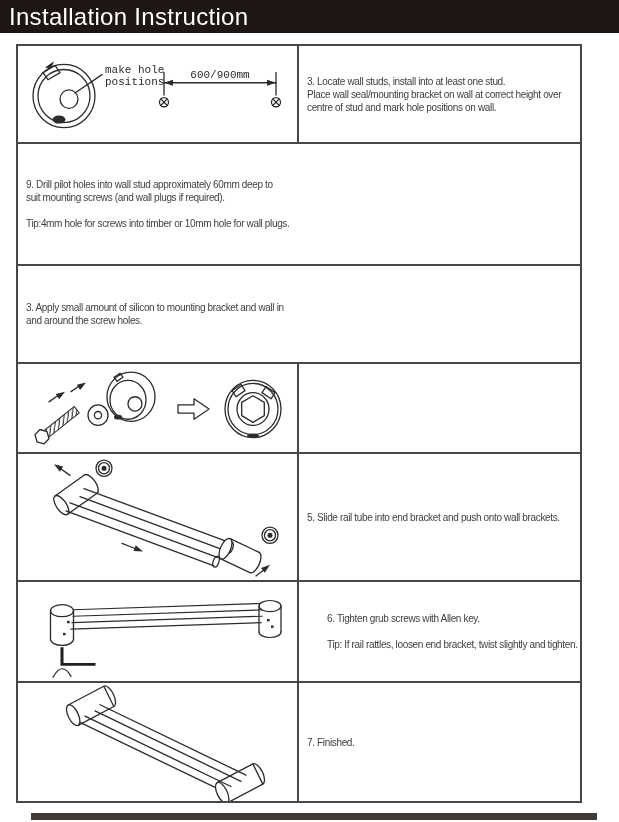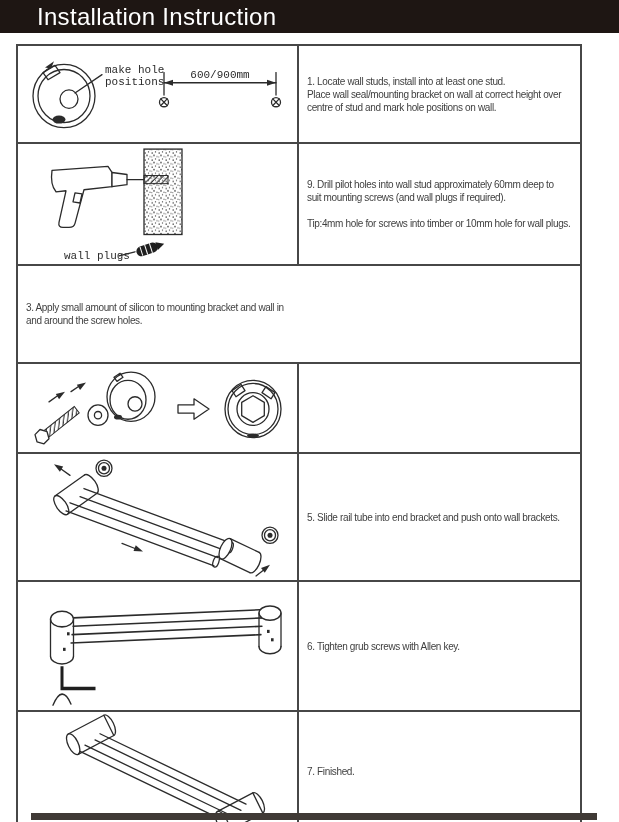--- a/index.html
+++ b/index.html
@@ -2,36 +2,36 @@
 <html><head>
 <meta charset="utf-8">
 <style>
   * { margin:0; padding:0; box-sizing:border-box; }
   html,body { background:#ffffff; }
   body { width:619px; height:822px; font-family:"Liberation Sans", sans-serif; }
   .page { position:relative; width:619px; height:822px; background:#fff; overflow:hidden; }
 
   .header { position:absolute; left:0; top:0; width:619px; height:33px;
             background:#1e1613; display:flex; align-items:center; padding-left:9px; }
-  .header .title { color:#ffffff; font-size:24px; font-weight:500; letter-spacing:.3px;margin-left:28px; }
+  .header .title { color:#ffffff; font-size:24px; font-weight:500; letter-spacing:.3px; }
 
   .table { position:absolute; left:16px; top:44px; width:566px;
            border:2px solid #474747; background:#fff; }
   .row { display:flex; border-bottom:2px solid #474747; }
   .row:last-child { border-bottom:none; }
   .cell-illus { width:281px; border-right:2px solid #474747; position:relative; flex:none; }
   .cell-illus svg { position:absolute; left:0; top:0; width:100%; height:100%; }
   .cell-text { flex:1; display:flex; flex-direction:column; justify-content:center;
                padding:4px 0 4px 8px; overflow:visible; }
   .cell-text p { font-size:10px; line-height:13px; color:#3f3f3f;
                  letter-spacing:-0.35px; white-space:pre; }
   .cell-text p.tip { margin-top:13px; }
 
   .r1 { height:98px; } .r2 { height:122px; } .r3 { height:98px;flex-direction:column; }
-  .r4 { height:90px; } .r5 { height:128px;justify-content:flex-end; } .r6 { height:130px; } .r7 { height:118px; }
+  .r4 { height:90px; } .r5 { height:128px;justify-content:flex-end; } .r6 { height:101px;gap:20px; } .r7 { height:118px; }
 
   .footer-bar { position:absolute; left:31px; top:813px; width:566px; height:7px; background:#403a36; }
 
   svg .ln { stroke:#2b2b2b; stroke-width:1.3; fill:none; stroke-linecap:round; stroke-linejoin:round; }
   svg .fl { fill:#2b2b2b; stroke:none; }
   svg .wh { fill:#ffffff; stroke:#2b2b2b; stroke-width:1.3; stroke-linejoin:round; }
   svg text.mono { font-family:"Liberation Mono", monospace; font-size:11px; fill:#2b2b2b; }
 </style>
 </head>
 <body>
@@ -84,48 +84,27 @@
             </g>
             <g>
               <circle class="ln" cx="258" cy="55" r="4.5"></circle>
               <line class="ln" x1="254.8" y1="51.8" x2="261.2" y2="58.2"></line>
               <line class="ln" x1="261.2" y1="51.8" x2="254.8" y2="58.2"></line>
             </g>
           </g>
         </svg>
       </div>
       <div class="cell-text">
-        <p class="main">1. Locate wall studs, install into at least one stud.
+        <p class="main">3. Locate wall studs, install into at least one stud.
 Place wall seal/mounting bracket on wall at correct height over
 centre of stud and mark hole positions on wall.</p>
       </div>
     </div>
 
     <div class="row r2">
-      <div class="cell-illus">
-        <svg viewBox="0 0 279 118" preserveAspectRatio="none">
-          <rect x="126" y="5" width="38" height="84" fill="url(#stip)" stroke="#2b2b2b" stroke-width="1.3"></rect>
-          <g>
-            <path class="wh" d="M34 26 L90 22 L94 28 L94 42 L66 45 L57 78 Q56 82 51 82 L45 82 Q40 82 41 77 L48 46 L38 47 Q32 40 34 26 Z"></path>
-            <path class="wh" d="M57 48 l7 1 -2 9 -7 -1 z"></path>
-            <path class="wh" d="M94 28 L109 30 L109 40 L94 42 Z"></path>
-            <line class="ln" x1="109" y1="35" x2="126" y2="35" stroke-width="2.2"></line>
-            <rect x="126" y="31" width="24" height="8" fill="url(#hatch)" stroke="#2b2b2b" stroke-width="1"></rect>
-          </g>
-          <line class="ln" x1="101" y1="110" x2="117" y2="106"></line>
-          <g transform="translate(131,103) rotate(-18)">
-            <rect x="-13" y="-5" width="22" height="10" rx="5" fill="#1f1f1f"></rect>
-            <line x1="-8" y1="-4.5" x2="-8" y2="4.5" stroke="#fff" stroke-width="1"></line>
-            <line x1="-3" y1="-5" x2="-3" y2="5" stroke="#fff" stroke-width="1"></line>
-            <line x1="2" y1="-5" x2="2" y2="5" stroke="#fff" stroke-width="1"></line>
-            <path d="M8 -4 L16 0 L8 4 Z" fill="#1f1f1f"></path>
-          </g>
-          <text class="mono" x="46" y="113">wall plugs</text>
-        </svg>
-      </div>
       <div class="cell-text">
         <p class="main">9. Drill pilot holes into wall stud approximately 60mm deep to
 suit mounting screws (and wall plugs if required).</p>
         <p class="tip">Tip:4mm hole for screws into timber or 10mm hole for wall plugs.</p>
       </div>
     </div>
 
     <div class="row r3">
       <div class="cell-illus">
         <svg viewBox="0 0 279 94" preserveAspectRatio="none">
@@ -276,20 +255,21 @@
             </g>
           </g>
           <g>
             <path d="M44 72 L44 89 L76 89" fill="none" stroke="#1f1f1f" stroke-width="3" stroke-linecap="square"></path>
             <path class="ln" d="M35 103 Q44 85 53 102"></path>
           </g>
         </svg>
       </div>
       <div class="cell-text">
         <p class="main">6. Tighten grub screws with Allen key.</p>
+        <p class="tip">Tip: If rail rattles, loosen end bracket, twist slightly and tighten.</p>
       </div>
     </div>
 
     <div class="row r7">
       <div class="cell-illus">
         <svg viewBox="0 0 279 114" preserveAspectRatio="none">
           <g>
             <line class="ln" x1="82" y1="21" x2="228" y2="89"></line>
             <line class="ln" x1="77" y1="27" x2="223" y2="95"></line>
             <line class="ln" x1="67" y1="32" x2="213" y2="100"></line>

